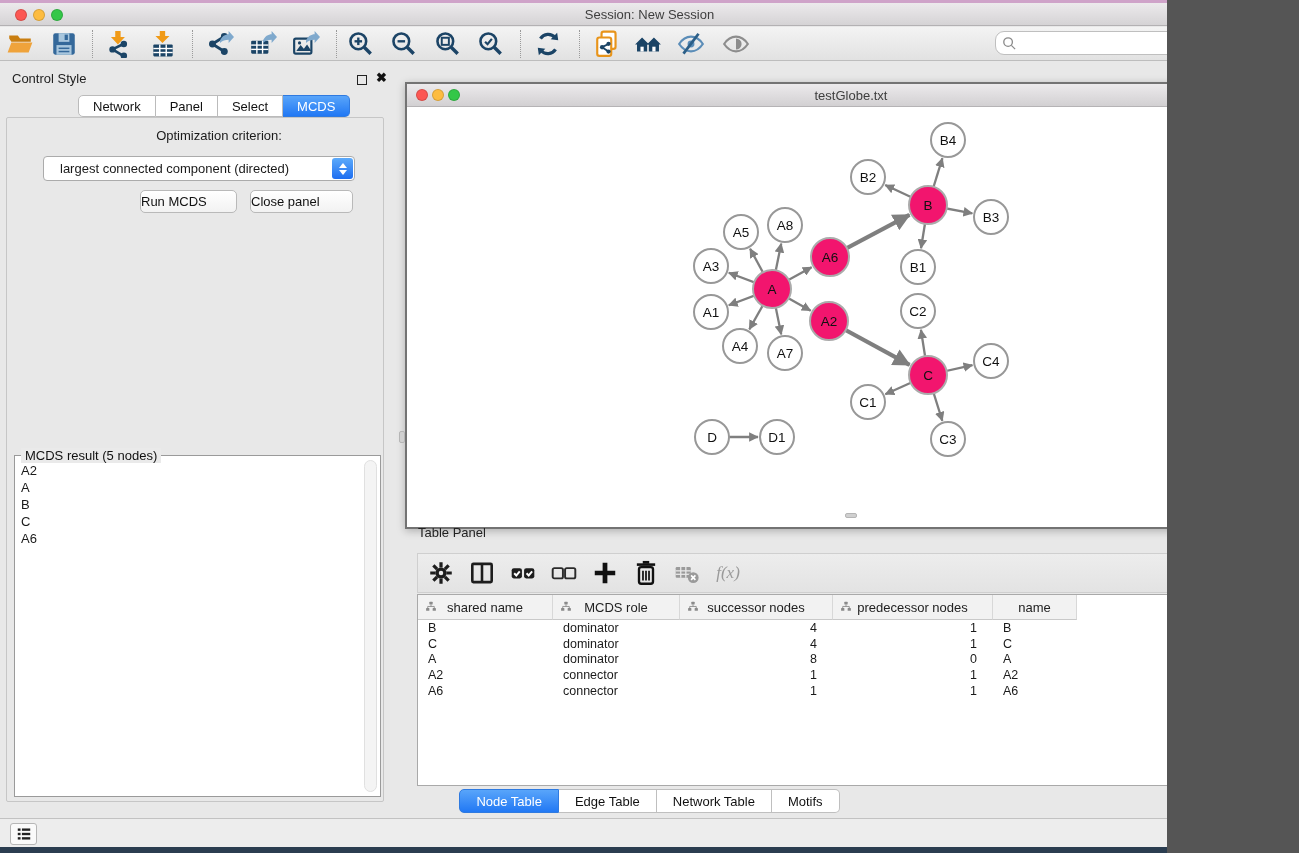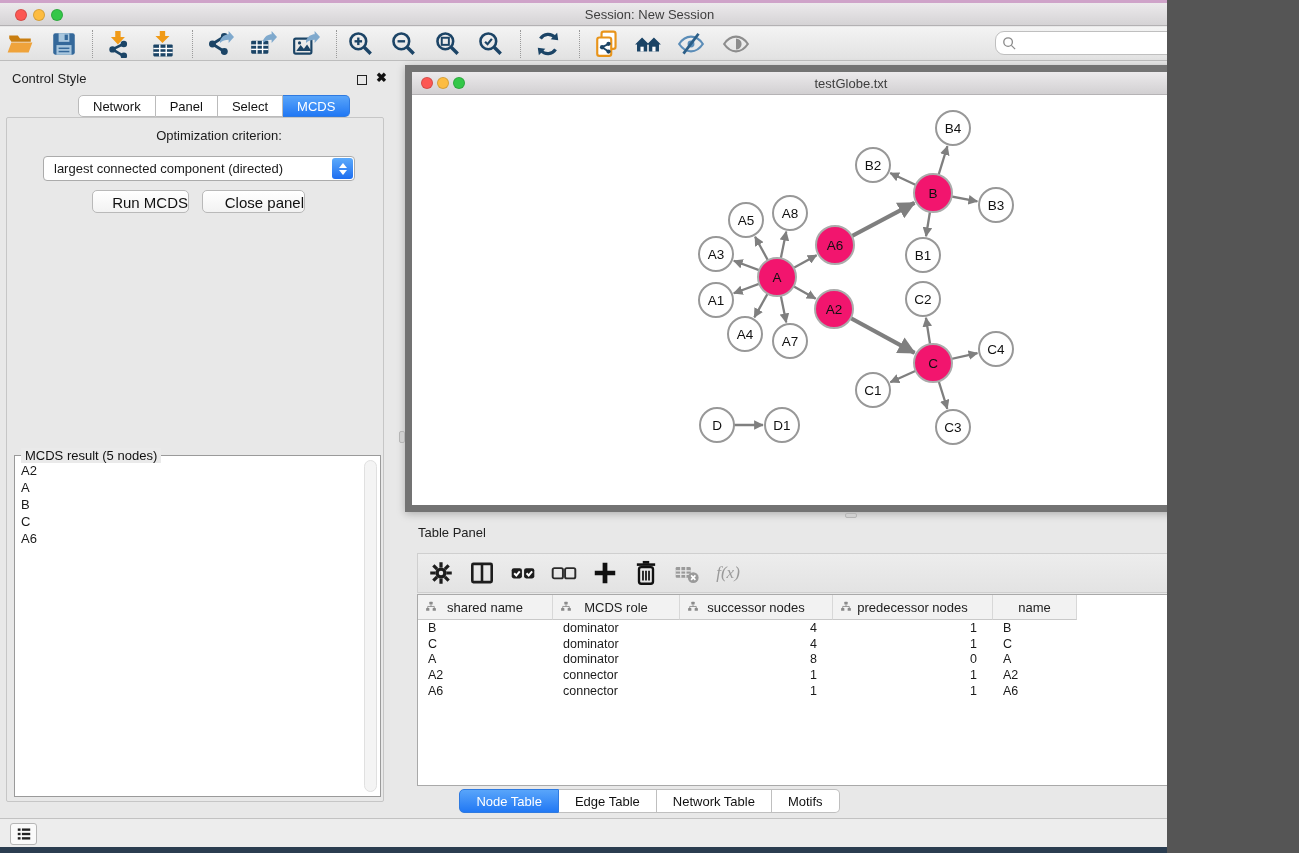--- a/index.html
+++ b/index.html
@@ -27,36 +27,36 @@
   .xicon{font-weight:bold;color:#111;font-size:13px;line-height:10px;}
   .cp-tabs{position:absolute;left:78px;top:95px;height:22px;display:flex;}
   .seg-tab{height:22px;padding:0 14px;display:flex;align-items:center;background:#fff;
            border:1px solid #bbb;border-left:none;color:#111;}
   .seg-tab:first-child{border-left:1px solid #bbb;border-radius:5px 0 0 5px;}
   .seg-tab:last-child{border-radius:0 5px 5px 0;}
   .seg-tab.sel{background:linear-gradient(#59a5fa,#2178f4);color:#fff;border-color:#2f7ae0;}
   .cp-inner{position:absolute;left:6px;top:117px;width:378px;height:685px;border:1px solid #c6c6c6;border-radius:2px;}
   .cp-label{position:absolute;left:0;width:390px;top:128px;text-align:center;padding-left:48px;}
   .selectbox{position:absolute;left:43px;top:156px;width:312px;height:25px;background:#fff;
-             border:1px solid #ababab;border-radius:4px;display:flex;align-items:center;padding-left:10px;}
+             border:1px solid #ababab;border-radius:4px;display:flex;align-items:center;padding-left:16px;}
   .stepper{position:absolute;right:1px;top:1px;width:21px;height:21px;border-radius:3px;
            background:linear-gradient(#5caafb,#1e6ef0);display:flex;flex-direction:column;align-items:center;justify-content:center;gap:2px;}
   .stepper i{width:0;height:0;border-left:4px solid transparent;border-right:4px solid transparent;}
   .stepper .up{border-bottom:5px solid #fff;}
   .stepper .dn{border-top:5px solid #fff;}
   .pbtn{position:absolute;top:190px;height:23px;background:linear-gradient(#ffffff,#f2f2f2);
-        border:1px solid #b9b9b9;border-radius:5px;text-align:right;font-size:15px;color:#111;padding-top:3px;}
+        border:1px solid #b9b9b9;border-radius:5px;text-align:left;font-size:13px;color:#111;padding-top:3px;margin-left:48px;}
   .result-box{position:absolute;left:14px;top:455px;width:367px;height:342px;background:#fff;border:1px solid #9a9a9a;}
   .result-title{position:absolute;left:6px;top:-8px;background:#eaeaea;padding:0 4px;color:#111;}
   .result-list{position:absolute;left:0;top:6px;width:348px;}
   .result-item{padding:1px 0 1px 6px;line-height:15px;}
   .vtrack{position:absolute;right:3px;top:4px;bottom:4px;width:13px;background:#f4f4f4;border:1px solid #e0e0e0;border-radius:7px;}
   
-  .net-window{position:absolute;left:405px;top:65px;width:892px;height:447px;background:#fff;
-              border:7px solid #737373;box-shadow:0 2px 8px rgba(0,0,0,.25);}
+  .net-window{position:absolute;left:405px;top:82px;width:892px;height:447px;background:#fff;
+              border:2px solid #737373;box-shadow:0 2px 8px rgba(0,0,0,.25);}
   .net-titlebar{position:absolute;left:0;top:0;right:0;height:23px;
                 background:linear-gradient(#eceaec,#d2d0d2);border-bottom:1px solid #b5b3b5;}
   .net-titlebar .title{position:absolute;left:0;right:0;top:4px;text-align:center;color:#3e3e3e;}
   .net-canvas{position:absolute;left:0;top:24px;right:0;bottom:0;background:#fff;}
   .grip{position:absolute;right:2px;bottom:2px;width:14px;height:14px;}
   .pane-handle{position:absolute;background:#d0d0d0;border:1px solid #b5b5b5;border-radius:2px;}
   
   .tp-title{position:absolute;left:418px;top:525px;color:#222;}
   .tp-toolbar{position:absolute;left:417px;top:553px;width:875px;height:40px;
               background:linear-gradient(#ededed,#e3e3e3);border:1px solid #cfcfcf;display:flex;align-items:center;padding-left:8px;gap:11px;}

